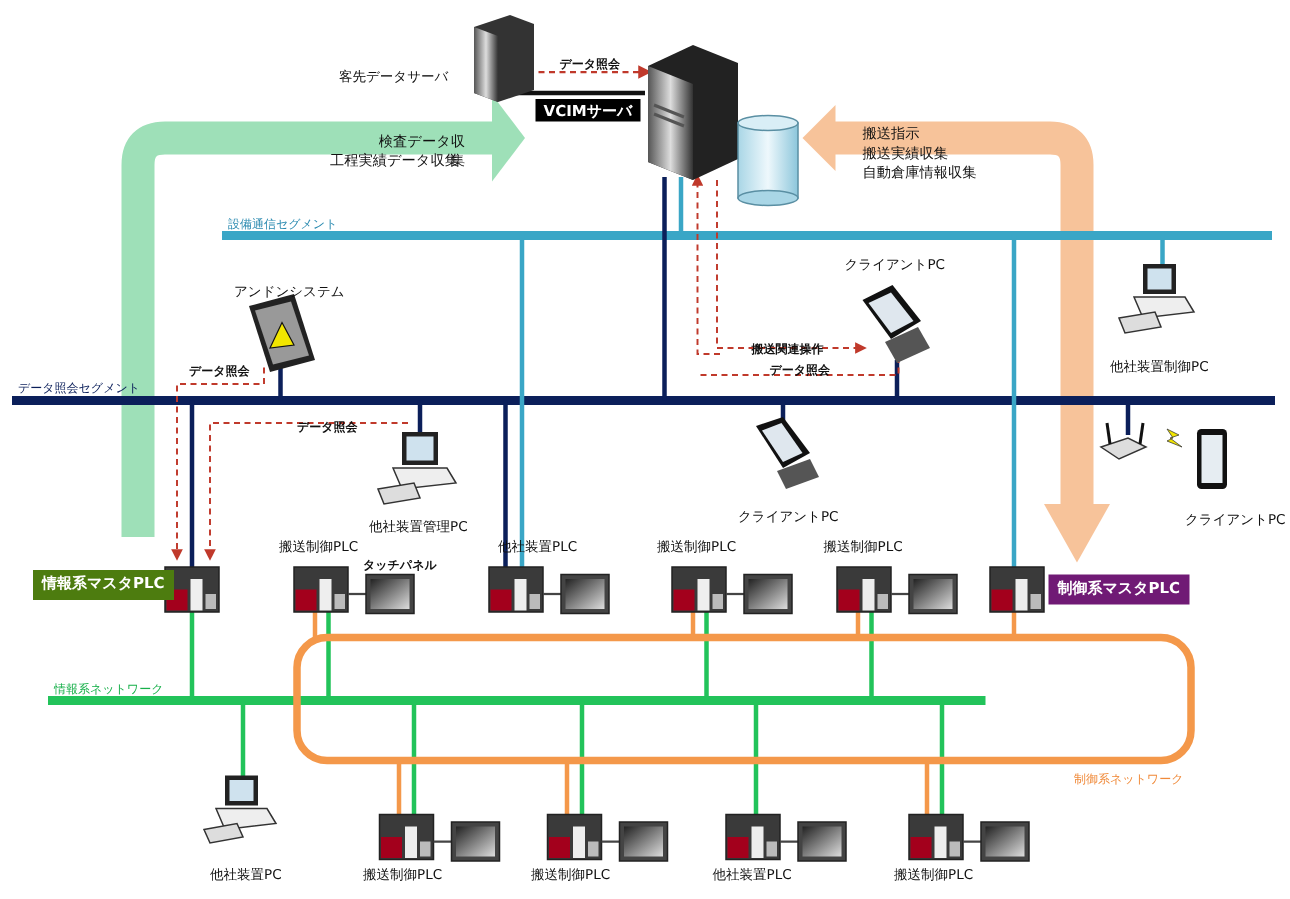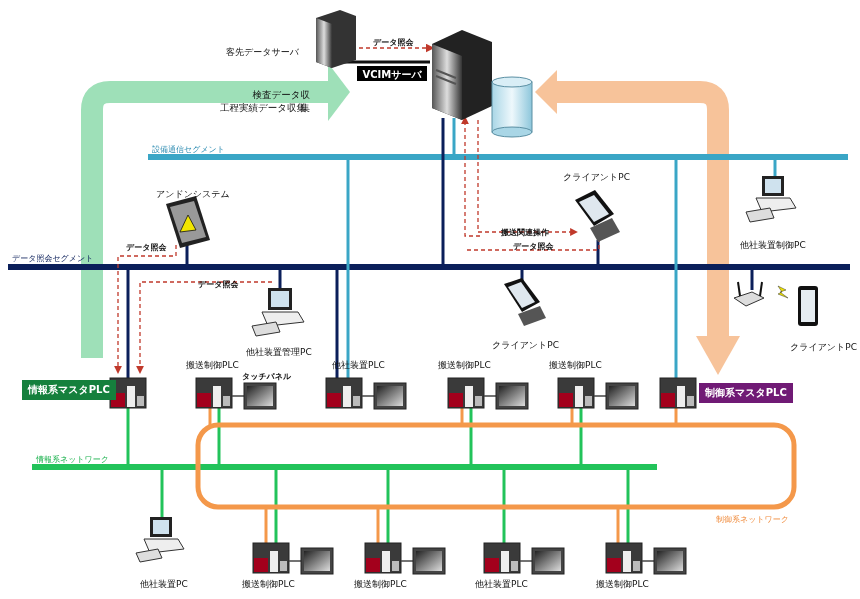--- a/index.html
+++ b/index.html
@@ -7,21 +7,21 @@
   #stage{position:absolute;left:0;top:0;width:860px;height:599px;}
   .lbl{position:absolute;font-size:9px;color:#111;white-space:nowrap;line-height:1.15;font-family:"DejaVu Sans",sans-serif;}
   .lbl.sm{font-size:8px;font-weight:bold;}
   .lbl.seg{font-size:8px;color:#2a8ab0;}
   .lbl.seg.dark{color:#0b1f5a;}
   .lbl.green{color:#17b04a;font-size:8px;}
   .lbl.orange{color:#f08a3a;font-size:8px;}
   .vcim-title{position:absolute;left:357px;top:66px;width:70px;height:15px;background:#000;color:#fff;font-size:10px;font-weight:bold;text-align:center;line-height:17px;}
   .vcim-list{position:absolute;left:356px;top:94px;font-size:9px;line-height:13px;color:#111;}
   .master-badge{position:absolute;height:20px;line-height:20px;color:#fff;font-weight:bold;font-size:10px;padding:0 6px;}
-  .master-badge.green{left:22px;top:380px;background:#15803d;}
+  .master-badge.green{left:22px;top:380px;background:#4d7c0f;}
   .master-badge.orange{left:699px;top:383px;background:#701a75;}
   .arrow-text{position:absolute;font-size:9.5px;color:#111;line-height:13px;}
 </style>
 </head>
 <body>
 
 <div id="stage">
 
 <svg id="diagram" width="860" height="599" style="position:absolute;left:0;top:0">
   <defs>
@@ -279,20 +279,25 @@
 <div class="lbl" style="left:226px;top:47px;">客先データサーバ</div>
 <div class="lbl sm" style="left:373px;top:38px;">データ照会</div>
 <div class="vcim-title">VCIMサーバ</div>
 
 <div class="arrow-text" style="left:244px;top:88px;text-align:right;width:66px;">
   <div>検査データ収集</div>
 </div>
 <div class="arrow-text" style="left:220px;top:101px;text-align:center;width:86px;">
   <div>工程実績データ収集</div>
 </div>
+<div class="arrow-text" style="left:575px;top:83px;">
+  <div>搬送指示</div>
+  <div>搬送実績収集</div>
+  <div>自動倉庫情報収集</div>
+</div>
 
 <div class="lbl seg" style="left:152px;top:145px;">設備通信セグメント</div>
 <div class="lbl seg dark" style="left:12px;top:254px;">データ照会セグメント</div>
 <div class="lbl green" style="left:36px;top:455px;">情報系ネットワーク</div>
 <div class="lbl orange" style="left:716px;top:495px;margin-top:20px;">制御系ネットワーク</div>
 
 <div class="lbl" style="left:156px;top:189px;font-family:Liberation Serif, serif;">アンドンシステム</div>
 <div class="lbl sm" style="left:126px;top:243px;">データ照会</div>
 <div class="lbl sm" style="left:198px;top:280px;">データ照会</div>
 <div class="lbl sm" style="left:501px;top:228px;">搬送関連操作</div>

